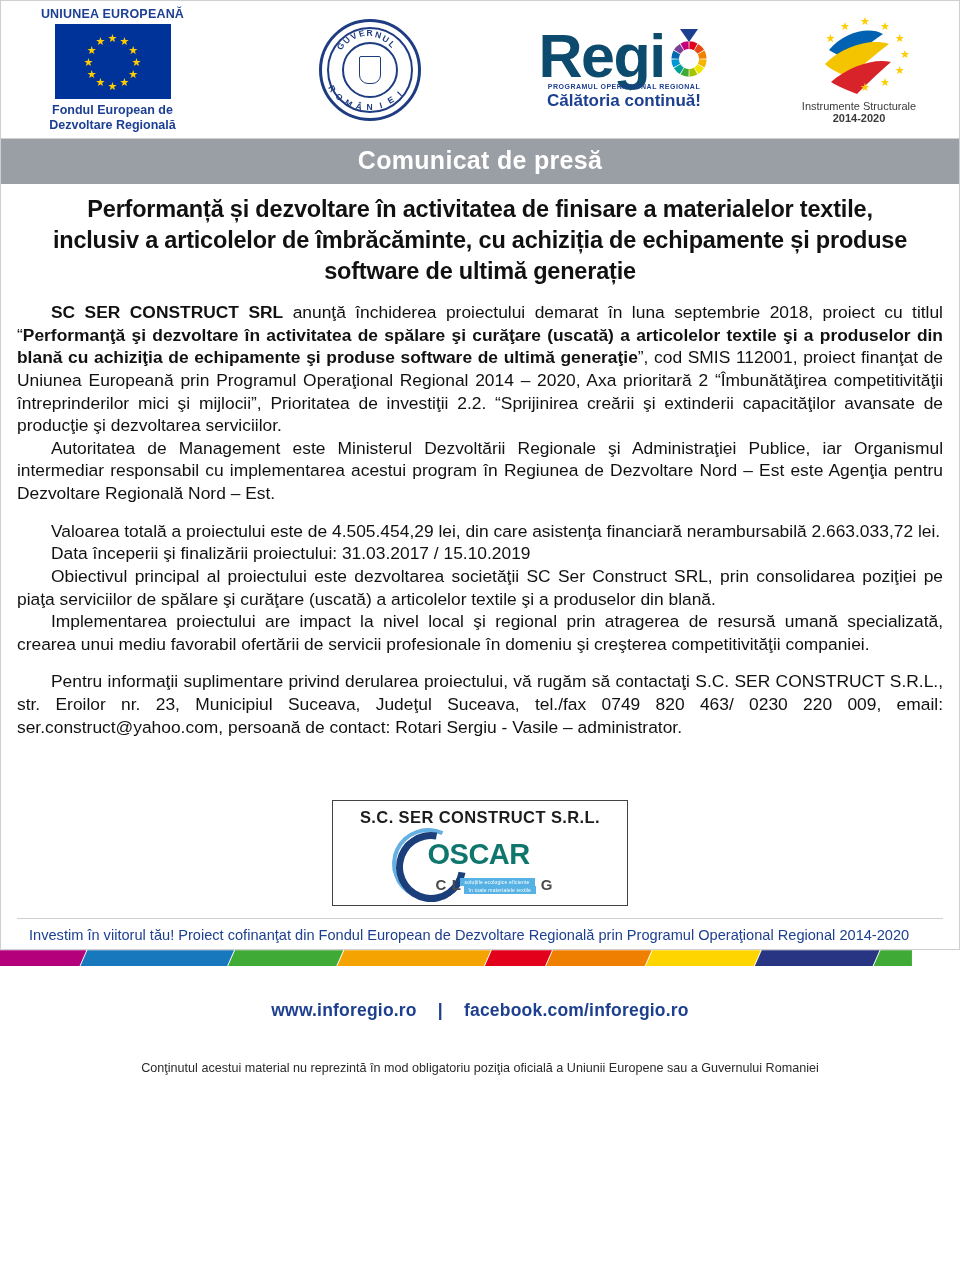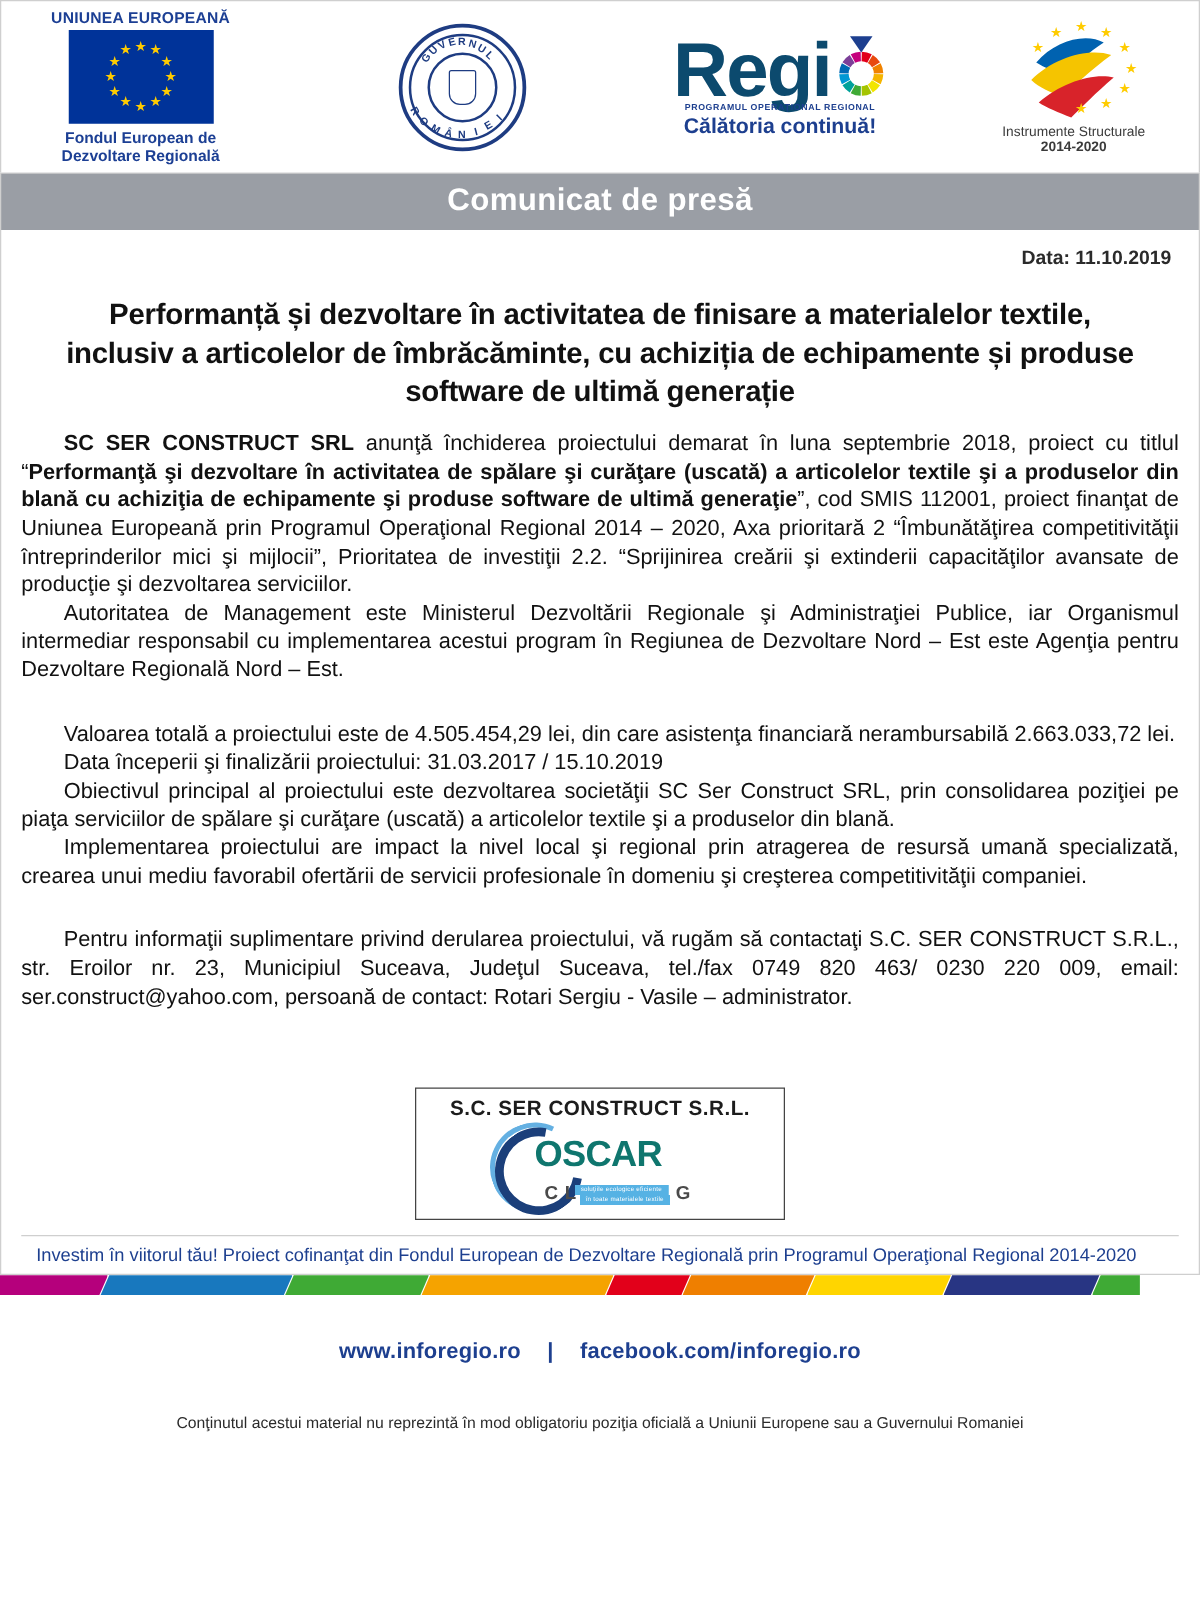--- a/index.html
+++ b/index.html
@@ -73,21 +73,21 @@
   .date-line{text-align:right;font-size:15.5px;font-weight:600;color:#2b2b2b;
              margin:4px 6px 20px 0;}
   .doc-title{
     text-align:center;font-size:23.5px;font-weight:700;line-height:1.32;
     color:#111;margin:0 28px 14px 28px;letter-spacing:-.2px;
   }
   p.body{
     font-size:17.4px;line-height:1.30;text-align:justify;margin:0;
     color:#111;text-indent:34px;
   }
-  p.gap{margin-top:29px;}
+  p.gap{margin-top:15px;}
   .b{font-weight:700;}
 
   
   .logo-box-wrap{display:flex;justify-content:center;margin:22px 0 12px;}
   .logo-box{width:296px;height:106px;border:1.5px solid #444;background:#fff;
             display:flex;flex-direction:column;align-items:center;padding-top:7px;box-sizing:border-box;margin-top:40px;}
   .lb-name{font-size:16.5px;font-weight:700;color:#1c1c1c;letter-spacing:.4px;}
   .oscar{position:relative;width:205px;height:64px;margin-top:1px;}
   .osc-ring{position:absolute;left:18px;top:4px;width:56px;height:56px;border-radius:50%;
             border:7px solid #1b3f7a;border-right-color:transparent;transform:rotate(-35deg);}
@@ -213,21 +213,20 @@
           </svg></div>
       <div class="is-cap1">Instrumente Structurale</div>
       <div class="is-cap2">2014-2020</div>
     </div>
   </div>
 
   <div class="banner">Comunicat de presă</div>
 
   <div class="sheet">
 
-    <div class="date-line">Data: 11.10.2019</div>
 
     <h1 class="doc-title">Performanță și dezvoltare în activitatea de finisare a materialelor textile, inclusiv a articolelor de îmbrăcăminte, cu achiziția de echipamente și produse software de ultimă generație</h1>
 
     <div id="body-paragraphs">
         <p class="body"><span class="b">SC SER CONSTRUCT SRL</span><span>  anunţă închiderea proiectului demarat în luna septembrie  2018, proiect cu titlul “</span><span class="b">Performanţă şi dezvoltare în activitatea de spălare şi curăţare (uscată) a articolelor textile şi a produselor din blană cu achiziţia de echipamente şi produse software de ultimă generaţie</span><span>”, cod SMIS 112001, proiect finanţat de Uniunea Europeană prin Programul Operaţional Regional 2014 – 2020, Axa prioritară 2  “Îmbunătăţirea competitivităţii întreprinderilor mici şi mijlocii”, Prioritatea de investiţii 2.2. “Sprijinirea creării şi extinderii capacităţilor avansate de producţie şi dezvoltarea serviciilor.</span></p>
         <p class="body"><span>Autoritatea de Management este Ministerul Dezvoltării Regionale şi Administraţiei Publice, iar Organismul intermediar responsabil cu implementarea acestui program în Regiunea de Dezvoltare Nord – Est este Agenţia pentru Dezvoltare Regională Nord – Est.</span></p>
         <p class="body gap"><span>Valoarea totală a proiectului este de 4.505.454,29 lei, din care asistenţa financiară nerambursabilă 2.663.033,72 lei.</span></p>
         <p class="body"><span>Data începerii şi finalizării proiectului: 31.03.2017 / 15.10.2019</span></p>
         <p class="body"><span>Obiectivul principal al proiectului este dezvoltarea societăţii SC Ser Construct SRL, prin consolidarea poziţiei pe piaţa serviciilor de spălare şi curăţare (uscată) a articolelor textile şi a produselor din blană.</span></p>
         <p class="body"><span>Implementarea proiectului are impact la nivel local şi regional prin atragerea de resursă umană specializată, crearea unui mediu favorabil ofertării de servicii profesionale în domeniu şi creşterea competitivităţii companiei.</span></p>

